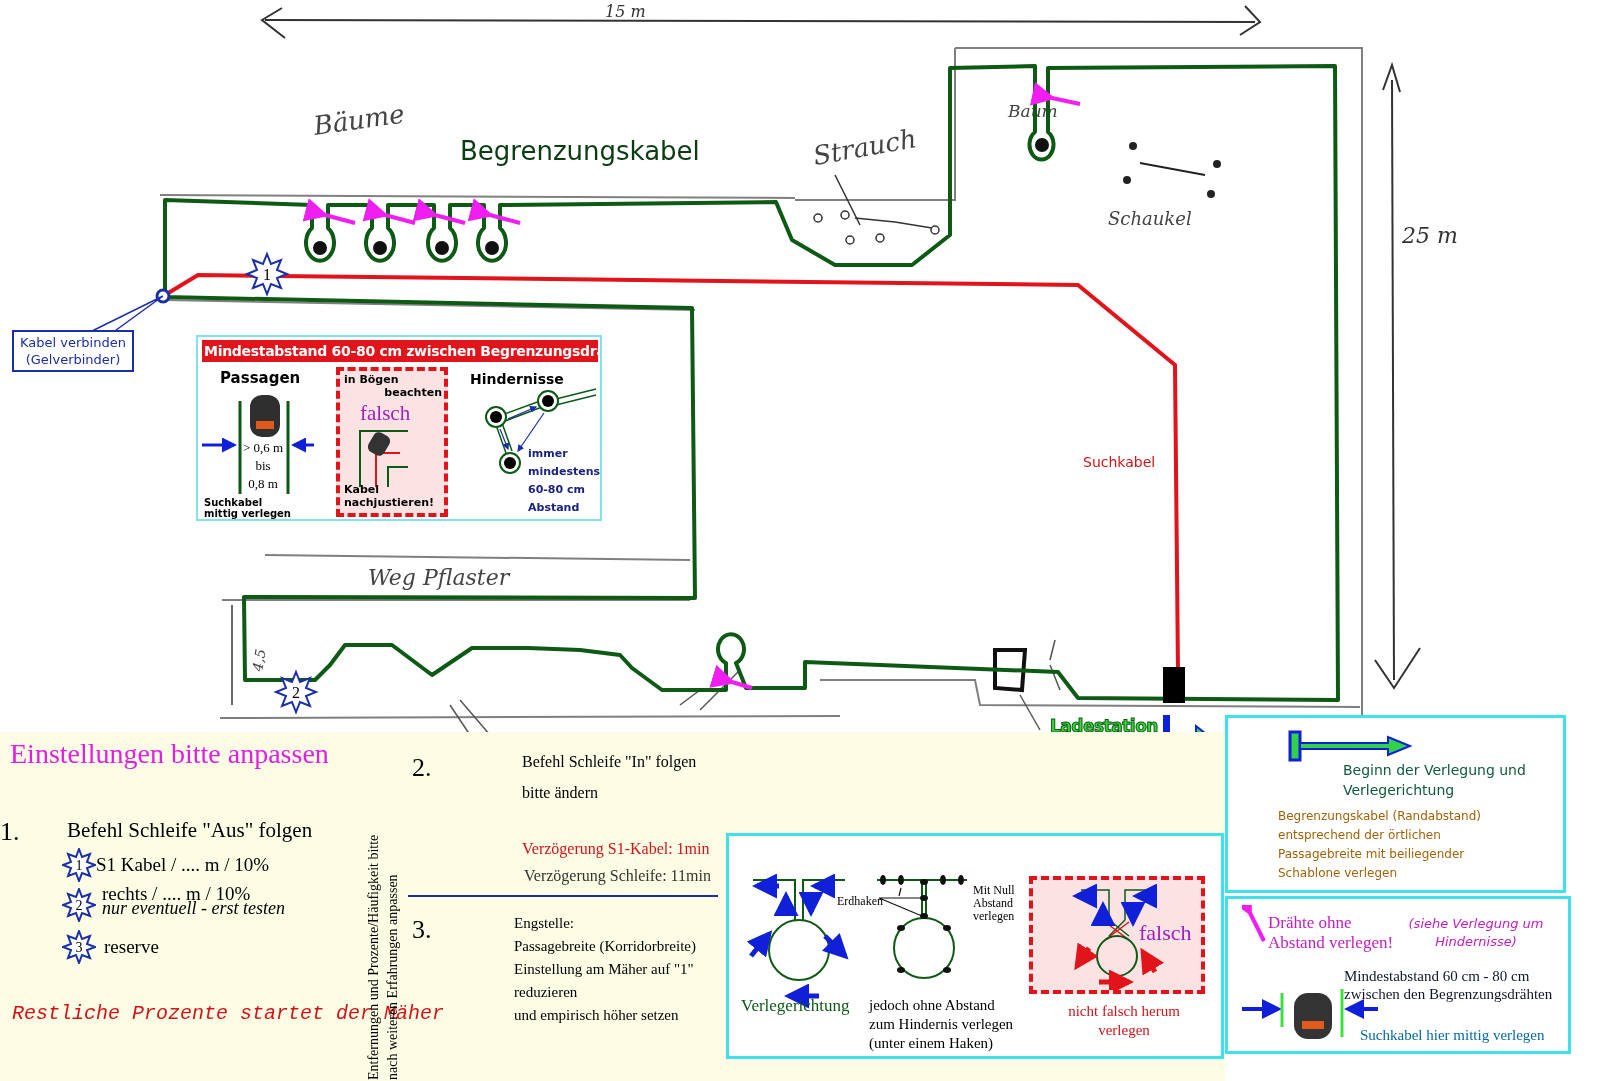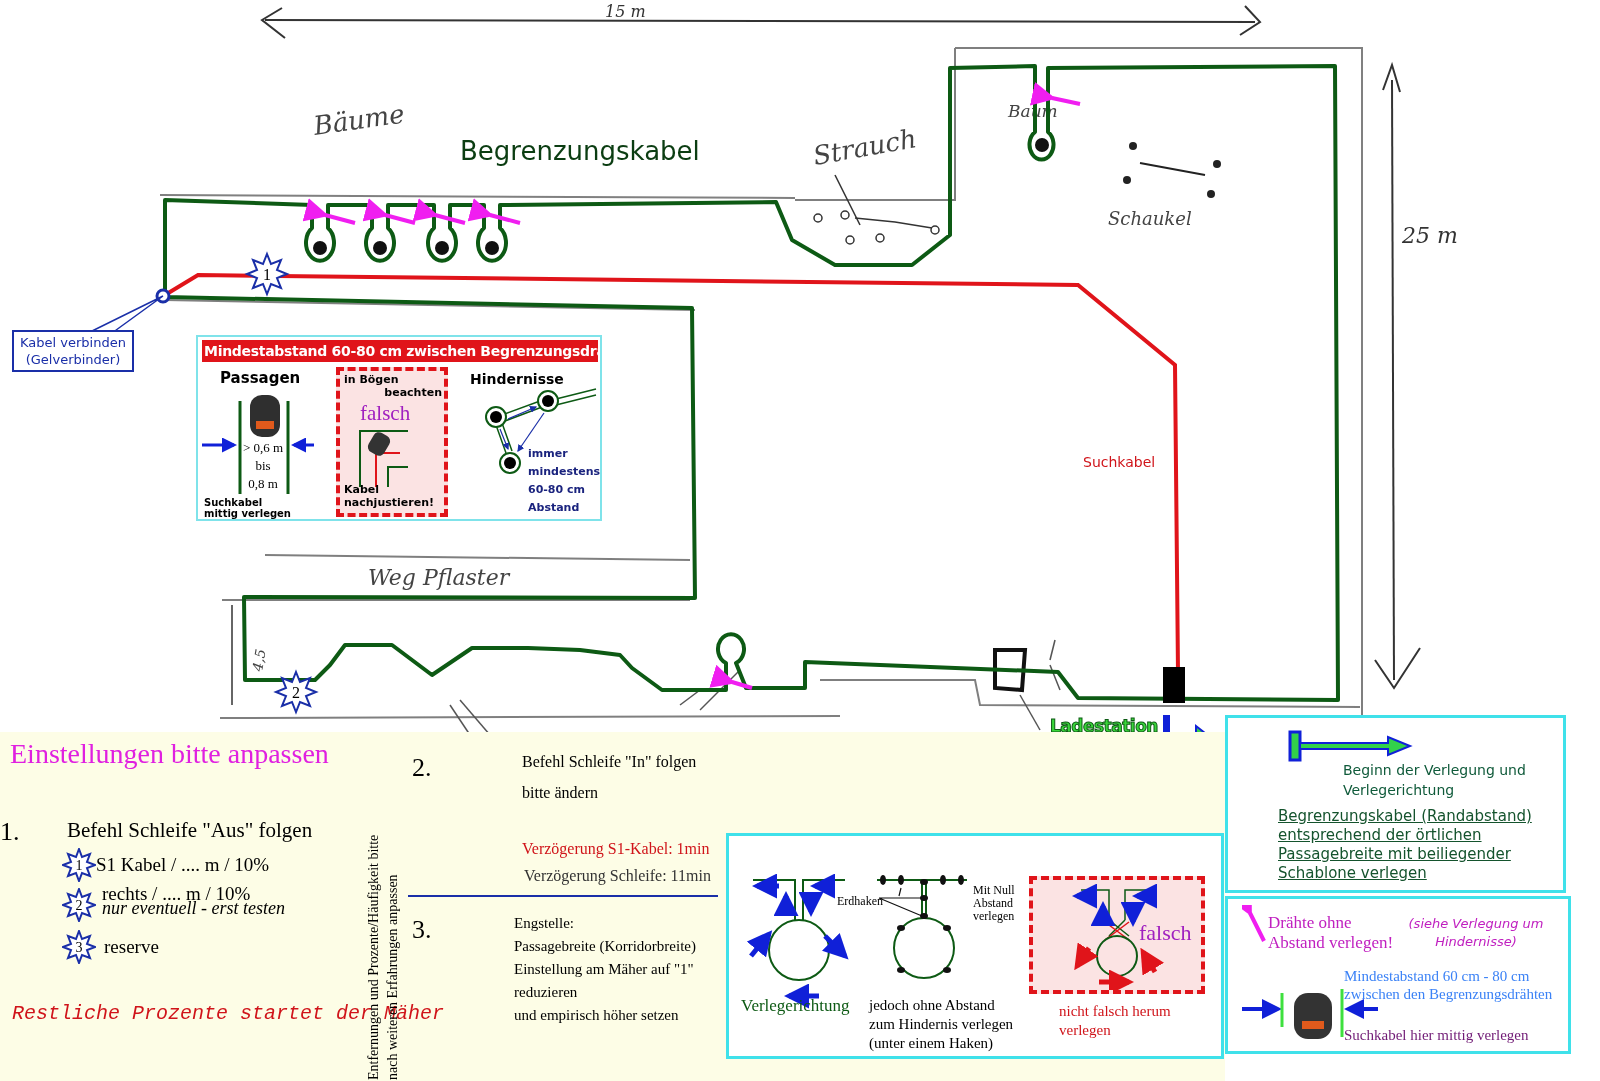--- a/index.html
+++ b/index.html
@@ -319,61 +319,61 @@
       <line x1="64" y1="16" x2="44" y2="16" stroke="#1020d8" stroke-width="5" marker-end="url(#blu)"></line>
       <line x1="124" y1="16" x2="104" y2="16" stroke="#1020d8" stroke-width="5" marker-end="url(#blu)"></line>
       <line x1="70" y1="42" x2="70" y2="26" stroke="#1020d8" stroke-width="5" marker-end="url(#blu)"></line>
       <line x1="100" y1="26" x2="100" y2="42" stroke="#1020d8" stroke-width="5" marker-end="url(#blu)"></line>
       <line x1="56" y1="68" x2="44" y2="86" stroke="#e0141a" stroke-width="5" marker-end="url(#red)"></line>
       <line x1="122" y1="92" x2="110" y2="72" stroke="#e0141a" stroke-width="5" marker-end="url(#red)"></line>
       <line x1="66" y1="102" x2="96" y2="102" stroke="#e0141a" stroke-width="5" marker-end="url(#red)"></line>
     </svg>
     <div class="abs serif" style="left:106px;top:40px;font-size:22px;color:#a020c0;">falsch</div>
   </div>
-  <div class="abs serif" style="left:330px;top:166px;width:130px;font-size:15px;line-height:19px;color:#d0141a;">
+  <div class="abs serif" style="left:330px;top:166px;width:130px;text-align:center;font-size:15px;line-height:19px;color:#d0141a;">
     <div>nicht falsch herum</div>
     <div>verlegen</div>
   </div>
 </div>
 
 <div class="abs cyanbox" style="left:1225px;top:715px;width:335px;height:172px;">
   <svg class="abs" style="left:60px;top:12px;" width="130" height="34">
     <rect x="2" y="2" width="10" height="28" fill="#32d14a" stroke="#1020d8" stroke-width="3"></rect>
     <path d="M12,13 L100,13 L100,7 L122,16 L100,25 L100,19 L12,19 z" fill="#32d14a" stroke="#1020d8" stroke-width="2"></path>
   </svg>
   <div class="abs sans" style="left:115px;top:42px;font-size:14px;line-height:20px;color:#0f5a3a;">
     <div>Beginn der Verlegung und</div>
     <div>Verlegerichtung</div>
   </div>
-  <div class="abs sans" style="left:50px;top:89px;font-size:15px;line-height:19px;color:#14532d;text-decoration:underline;">
+  <div class="abs sans" style="left:50px;top:89px;font-size:12px;line-height:19px;color:#a16207;">
     <div>Begrenzungskabel (Randabstand)</div>
     <div>entsprechend der örtlichen</div>
     <div>Passagebreite mit beiliegender</div>
     <div>Schablone verlegen</div>
   </div>
 </div>
 
 <div class="abs cyanbox" style="left:1225px;top:896px;width:340px;height:152px;">
   <svg class="abs" style="left:14px;top:6px;" width="30" height="40">
     <line x1="22" y1="36" x2="8" y2="8" stroke="#f01ef0" stroke-width="4" marker-end="url(#mag)"></line>
   </svg>
   <div class="abs serif" style="left:40px;top:14px;font-size:17px;line-height:20px;color:#c020c0;">
     <div>Drähte ohne</div>
     <div>Abstand verlegen!</div>
   </div>
   <div class="abs sans" style="left:168px;top:16px;width:160px;text-align:center;font-size:13px;line-height:18px;font-style:italic;color:#c020c0;">
     <div>(siehe Verlegung um</div>
     <div>Hindernisse)</div>
   </div>
-  <div class="abs serif" style="left:116px;top:68px;font-size:15px;line-height:18px;color:#3b82f6;">
+  <div class="abs serif" style="left:116px;top:68px;font-size:15px;line-height:18px;color:#0f172a;">
     <div>Mindestabstand 60 cm - 80 cm</div>
     <div>zwischen den Begrenzungsdrähten</div>
   </div>
   <svg class="abs" style="left:10px;top:88px;" width="140" height="60">
     <line x1="4" y1="22" x2="40" y2="22" stroke="#1020d8" stroke-width="4" marker-end="url(#blu)"></line>
     <line x1="44" y1="6" x2="44" y2="40" stroke="#3ee03e" stroke-width="3"></line>
     <rect x="56" y="6" width="38" height="46" rx="14" fill="#333"></rect>
     <rect x="64" y="34" width="22" height="8" fill="#e05a1c"></rect>
     <line x1="104" y1="2" x2="104" y2="50" stroke="#3ee03e" stroke-width="3"></line>
     <line x1="140" y1="22" x2="110" y2="22" stroke="#1020d8" stroke-width="4" marker-end="url(#blu)"></line>
   </svg>
-  <div class="abs serif" style="left:116px;top:128px;font-size:15px;color:#701a75;">Suchkabel hier mittig verlegen</div>
+  <div class="abs serif" style="left:132px;top:128px;font-size:15px;color:#0369a1;">Suchkabel hier mittig verlegen</div>
 </div>
 
 </body></html>

